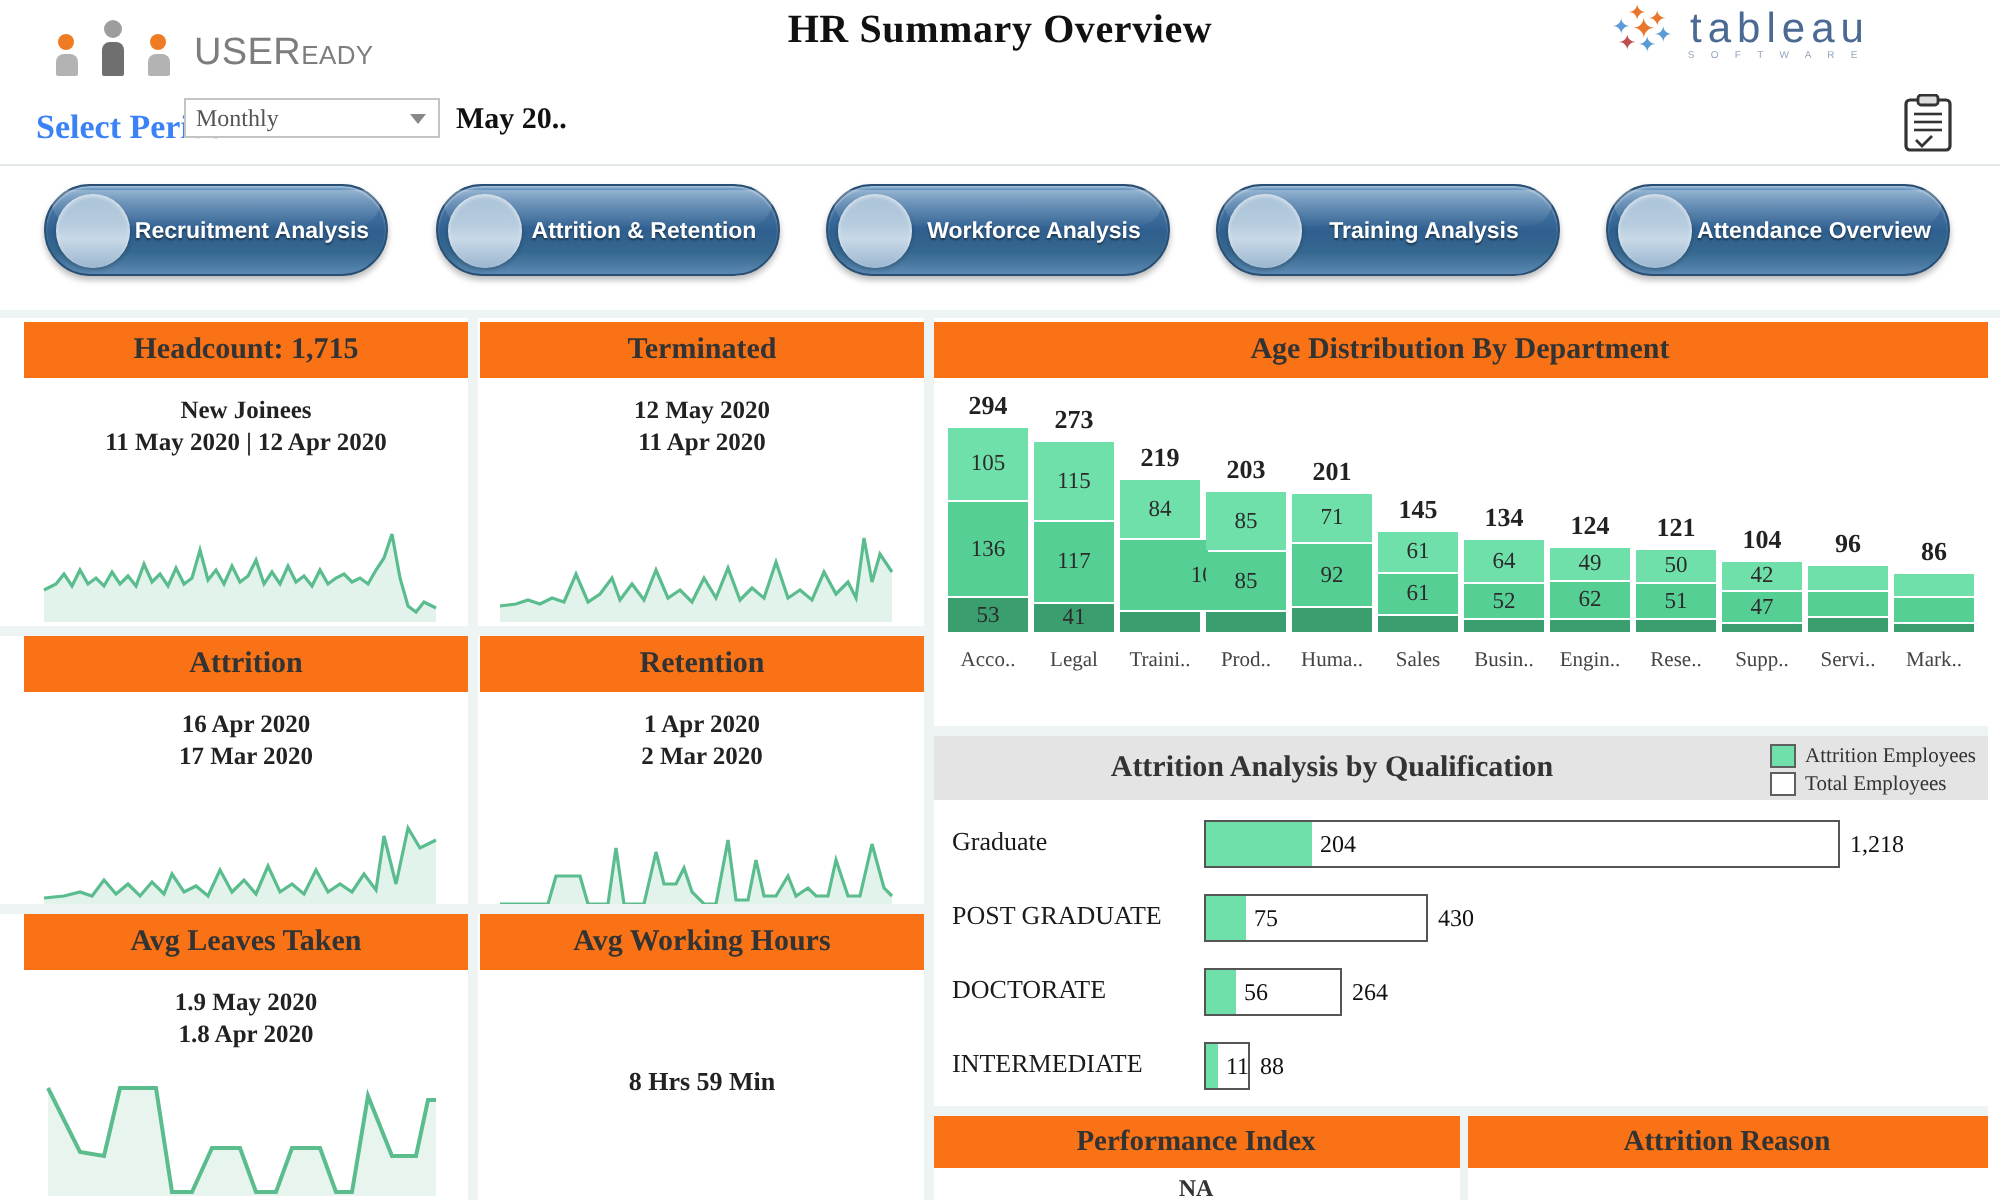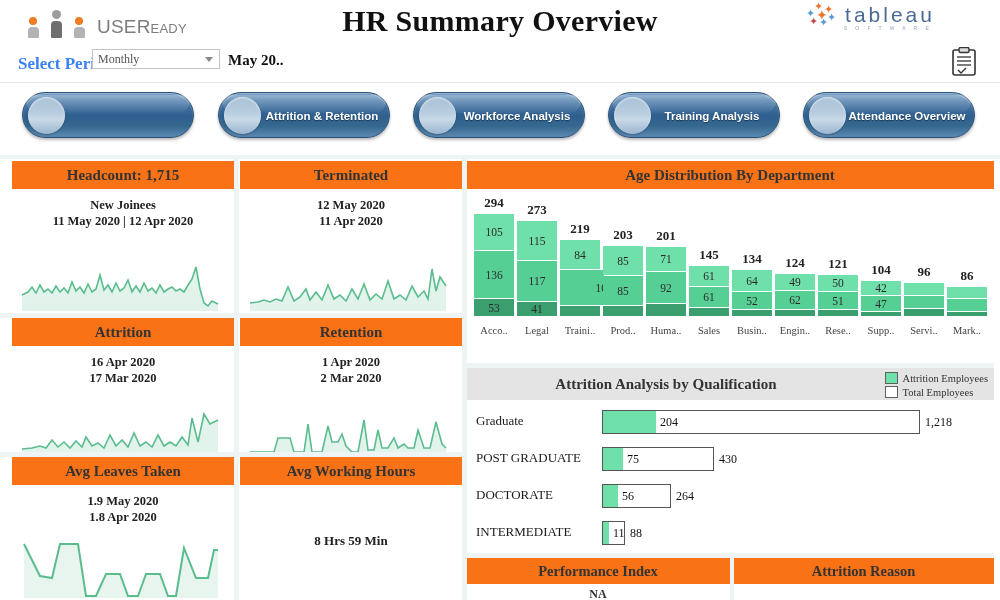--- a/index.html
+++ b/index.html
@@ -19,21 +19,21 @@
   .person .body { position: absolute; top: 11px; left: 0; width: 11px; height: 17px; border-radius: 4px 4px 1px 1px; }
   .p-small { height: 24px; }
   .p-small .head { width: 8px; height: 8px; top: 3px; }
   .p-small .body { top: 13px; height: 11px; }
   #logo-text { font-family: "Liberation Sans", sans-serif; color: #7d7d7d; letter-spacing: .2px; line-height: 1; padding-bottom: 2px; }
   #logo-text .big { font-size: 19px; }
   #logo-text .small { font-size: 13px; }
 
   #page-title {
     position: absolute; left: 0; top: 4px; width: 1000px;
-    text-align: center; font-size: 30px; font-weight: bold;
+    text-align: center; font-size: 20px; font-weight: bold;
     font-family: "Liberation Serif", serif; color: #111;
     letter-spacing: .3px;
   }
 
   #powered-block { position: absolute; right: 30px; top: 0px; width: 200px; text-align: center; }
   #powered-by { font-family: "Liberation Sans", sans-serif; font-size: 13px; color: #8c8c8c; letter-spacing: .4px; }
   #tableau-logo { display: flex; align-items: center; justify-content: center; gap: 6px; margin-top: 2px; }
   #tab-sparkle { position: relative; width: 34px; height: 26px; }
   #tab-sparkle i { position: absolute; font-style: normal; font-size: 11px; line-height: 10px; font-family: "DejaVu Sans", sans-serif; }
   #tab-word { font-family: "Liberation Sans", sans-serif; font-size: 21px; color: #4a6a93; letter-spacing: 3px; font-weight: 300; }
@@ -188,20 +188,21 @@
       <line x1="7" y1="14" x2="21" y2="14" stroke="#333" stroke-width="1.3"></line>
       <line x1="7" y1="18" x2="21" y2="18" stroke="#333" stroke-width="1.3"></line>
       <polyline points="8,23 11,26 16,21" fill="none" stroke="#333" stroke-width="1.4"></polyline>
     </svg>
   </div>
 
   <div id="nav-row">
     <div class="nav-btn" style="left:22px">
       <div class="knob"></div>
         <div class="gloss"></div>
+      <div class="lbl">Recruitment Analysis</div>
     </div>
     <div class="nav-btn" style="left:218px">
       <div class="knob"></div>
         <div class="gloss"></div>
       <div class="lbl">Attrition &amp; Retention</div>
     </div>
     <div class="nav-btn" style="left:608px">
       <div class="knob"></div>
         <div class="gloss"></div>
       <div class="lbl">Training Analysis</div>

